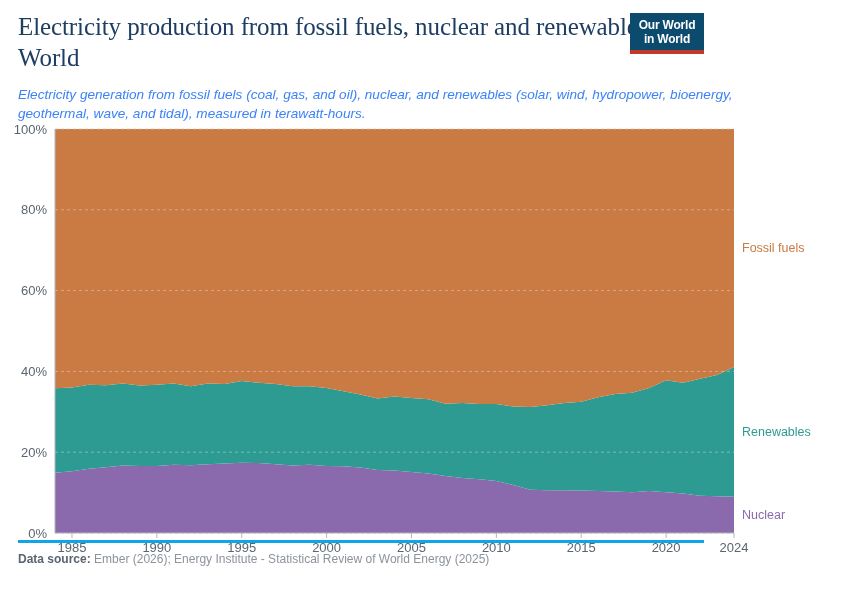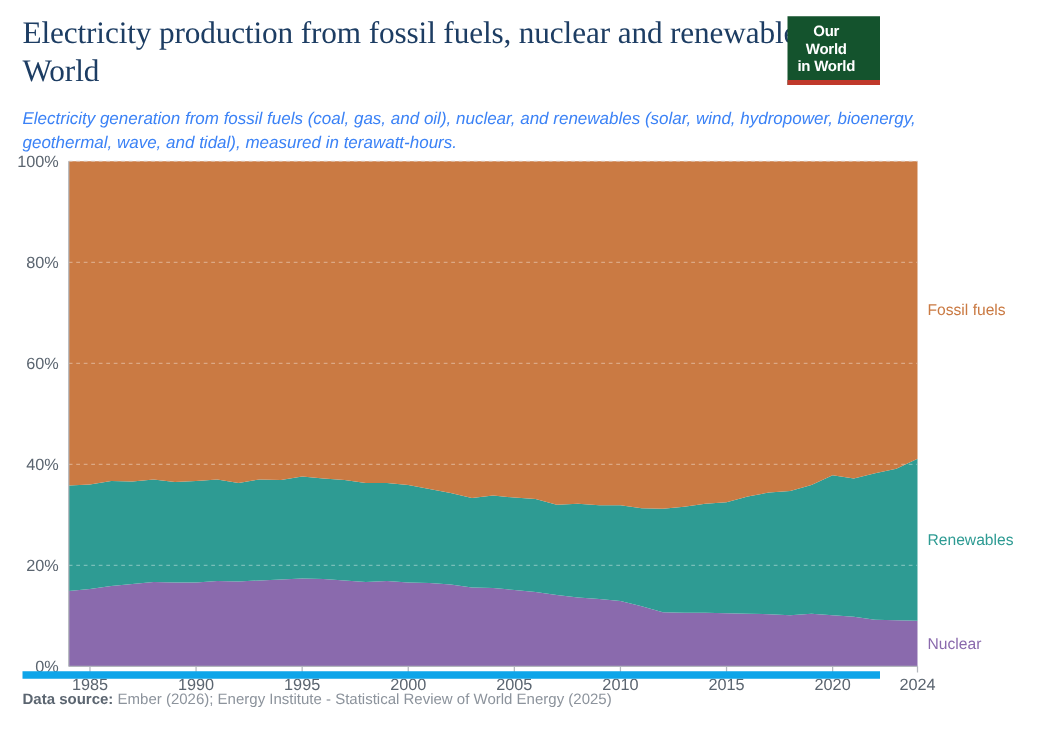--- a/index.html
+++ b/index.html
@@ -47,23 +47,23 @@
     max-width: 760px;
     font-style: italic;
   }
 
   
   .owid-logo {
     position: absolute;
     right: 14px;
     top: 13px;
     width: 74px;
-    background: #14532d;
+    background: #0c4a6e;
     border-bottom: 4px solid #c0392b;
-    padding: 5px 16px 4px 4px;
+    padding: 5px 4px 4px 4px;
     box-sizing: border-box;
     text-align: center;
   }
   .owid-logo .l1, .owid-logo .l2 {
     display: block;
     color: #ffffff;
     font-family: "Liberation Sans", sans-serif;
     font-weight: bold;
     font-size: 12px;
     line-height: 1.18;
@@ -103,21 +103,21 @@
     stroke-width: 1;
   }
 
   
   .footer {
     position: absolute;
     left: 18px;
     right: 14px;
     bottom: 18px;
     height: 30px;
-    border-top: 6px solid #0ea5e9;
+    border-top: 3px solid #0ea5e9;
     padding-top: 9px;
     display: flex;
     justify-content: space-between;
     align-items: flex-start;
     font-family: "Liberation Sans", sans-serif;
     font-size: 12px;
     color: #8c939c;
   }
   .footer .src-label {
     color: #5b6570;

